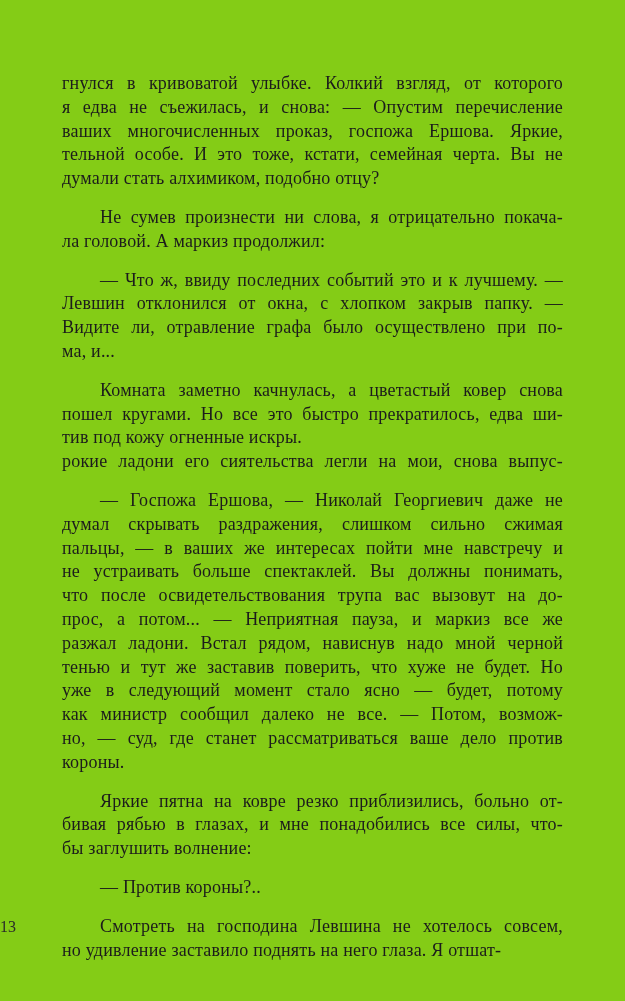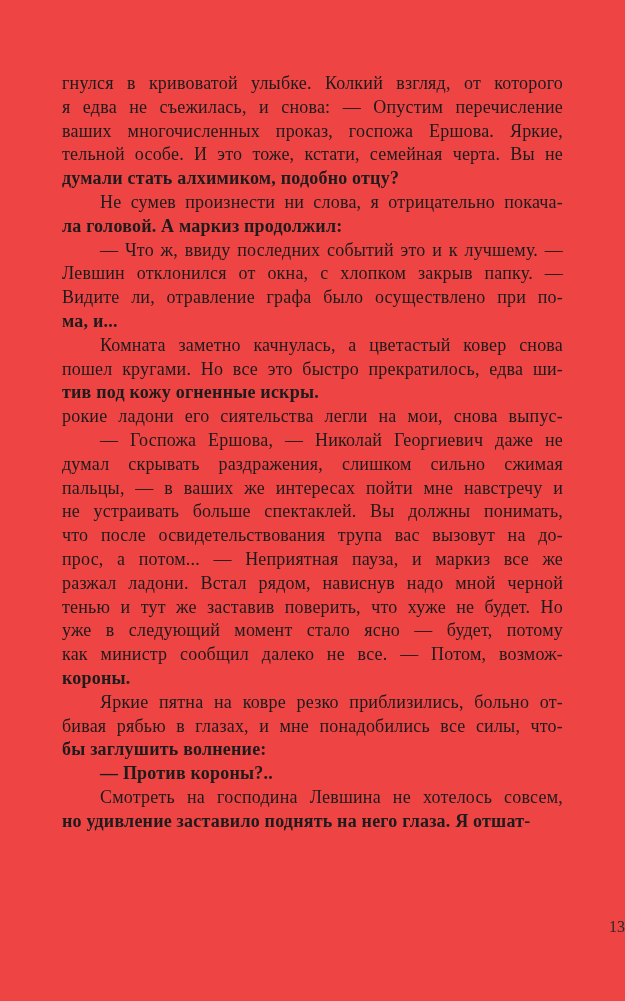--- a/index.html
+++ b/index.html
@@ -4,21 +4,21 @@
 <style>
   html, body {
     margin: 0;
     padding: 0;
     background: #ffffff;
   }
   .page {
     position: relative;
     width: 625px;
     height: 1001px;
-    background: #ef4444;
+    background: #84cc16;
     overflow: hidden;
     font-family: "Liberation Serif", "DejaVu Serif", serif;
     color: #1c1c1c;
   }
   .text-block {
     position: absolute;
     top: 72px;
     left: 62px;
     width: 501px;
     font-size: 18px;
@@ -29,31 +29,31 @@
     margin: 0;
     padding: 0;
   }
   .line {
     text-align: justify;
     text-align-last: justify;
     white-space: normal;
   }
   .line.last {
     text-align-last: left;
-    font-weight: bold;
   }
   .paragraph.indented .line:first-child {
     text-indent: 38px;
+    margin-top: 15px;
   }
   .page-number {
     position: absolute;
     top: 918px;
     left: 0;
     width: 100%;
-    text-align: right;
+    text-align: left;
     font-size: 16px;
     color: #2a2a2a;
   }
 </style>
 </head>
 <body>
 
 <div class="page">
   <div class="text-block">
       <div class="paragraph">
@@ -83,20 +83,21 @@
         <div class="line">— Госпожа Ершова, — Николай Георгиевич даже не</div>
         <div class="line">думал скрывать раздражения, слишком сильно сжимая</div>
         <div class="line">пальцы, — в ваших же интересах пойти мне навстречу и</div>
         <div class="line">не устраивать больше спектаклей. Вы должны понимать,</div>
         <div class="line">что после освидетельствования трупа вас вызовут на до-</div>
         <div class="line">прос, а потом... — Неприятная пауза, и маркиз все же</div>
         <div class="line">разжал ладони. Встал рядом, нависнув надо мной черной</div>
         <div class="line">тенью и тут же заставив поверить, что хуже не будет. Но</div>
         <div class="line">уже в следующий момент стало ясно — будет, потому</div>
         <div class="line">как министр сообщил далеко не все. — Потом, возмож-</div>
+        <div class="line">но, — суд, где станет рассматриваться ваше дело против</div>
         <div class="line last">короны.</div>
       </div>
       <div class="paragraph indented">
         <div class="line">Яркие пятна на ковре резко приблизились, больно от-</div>
         <div class="line">бивая рябью в глазах, и мне понадобились все силы, что-</div>
         <div class="line last">бы заглушить волнение:</div>
       </div>
       <div class="paragraph indented">
         <div class="line last">— Против короны?..</div>
       </div>

